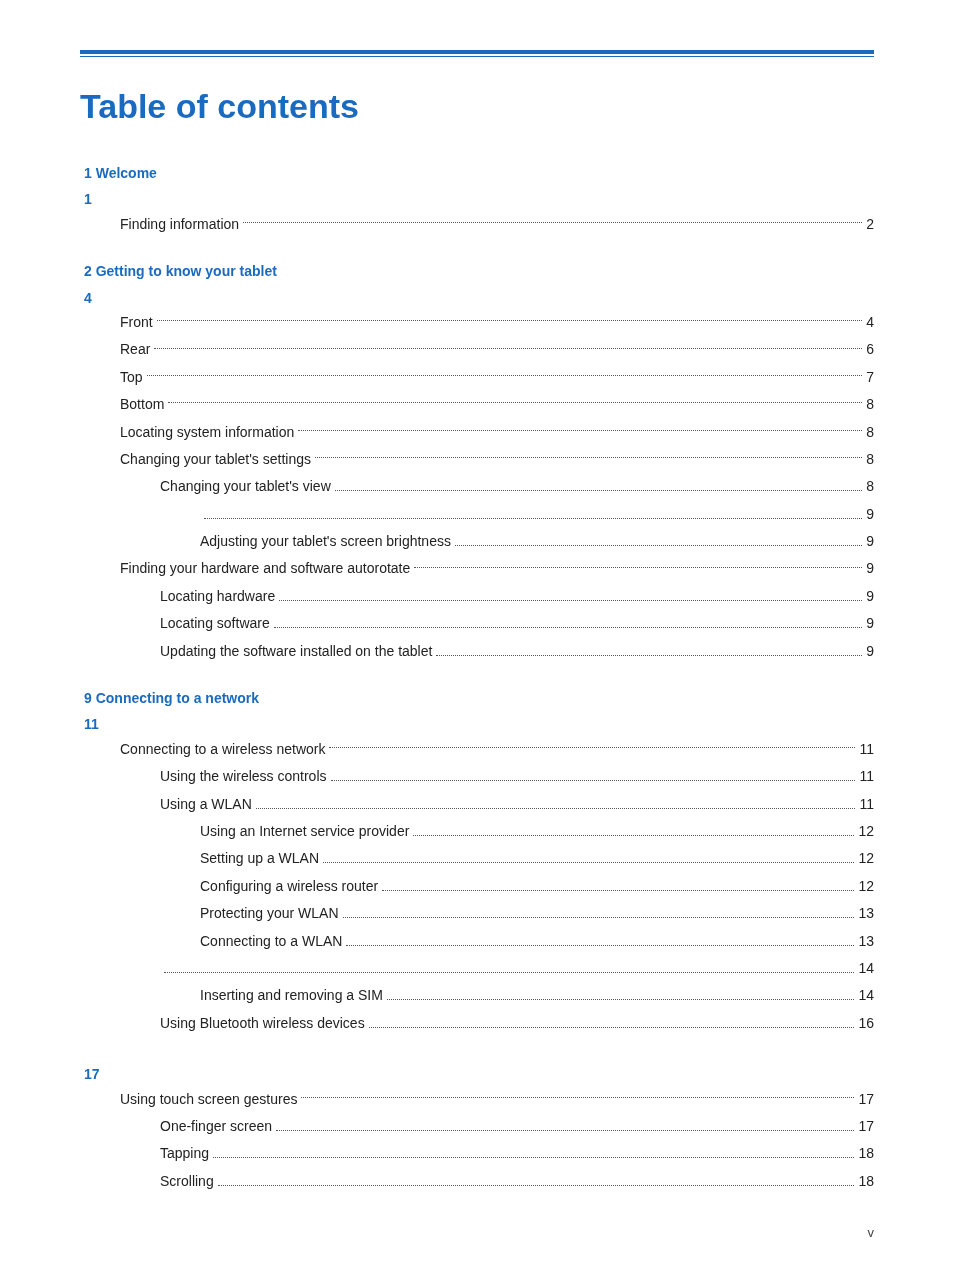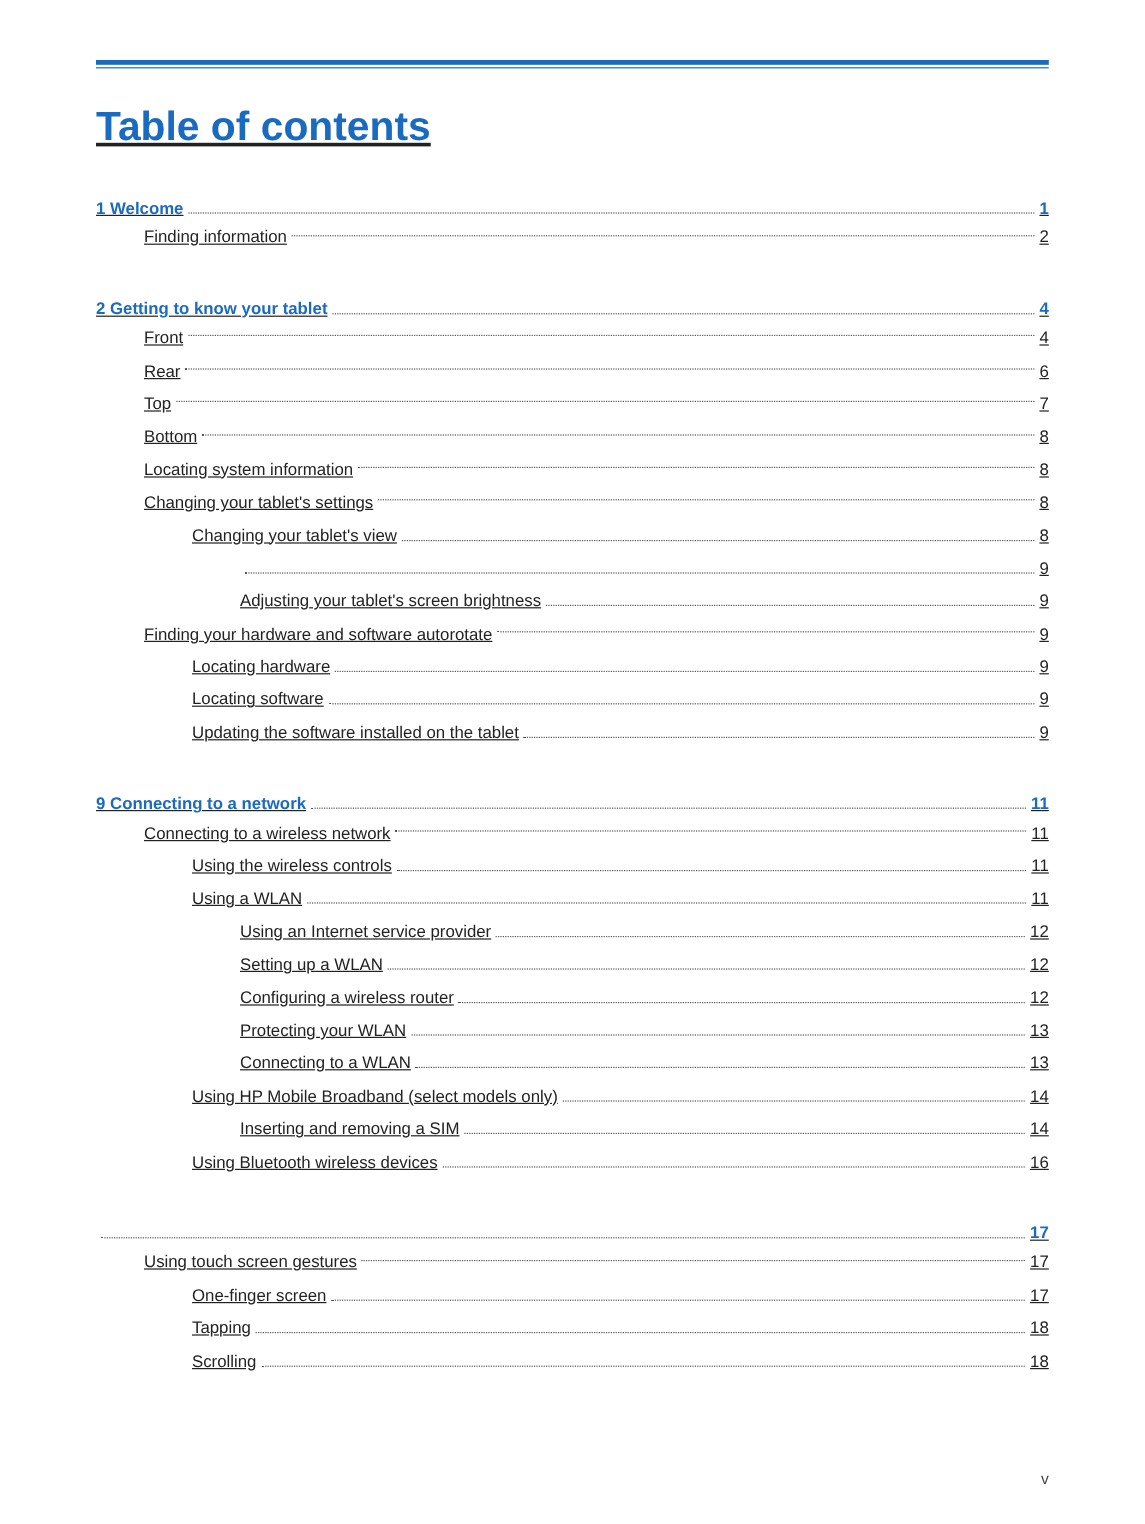--- a/index.html
+++ b/index.html
@@ -13,21 +13,20 @@
       font-family: Arial, sans-serif;
       font-size: 14px;
       color: #222222;
       width: 954px;
       min-height: 1270px;
       position: relative;
     }
 
     .page-container {
       padding: 50px 80px 60px 80px;
-      text-decoration: underline;
     }
 
     .top-border {
       height: 4px;
       background: #1a6bbf;
       margin-bottom: 2px;
     }
 
     .top-border-thin {
       height: 1px;
@@ -65,22 +64,23 @@
       margin-bottom: 3px;
     }
 
     .toc-entry .page-num {
       white-space: nowrap;
       flex-shrink: 0;
     }
 
     
     .level-1 {
-      margin-top: 18px;
+      margin-top: 6px;
       margin-bottom: 2px;
+      flex-direction: column;
     }
 
     .level-1 .entry-text {
       font-weight: bold;
       color: #1a6bbf;
     }
 
     .level-1 .page-num {
       font-weight: bold;
       color: #1a6bbf;
@@ -245,21 +245,20 @@
         <span class="entry-text">Protecting your WLAN</span>
         <span class="dots"></span>
         <span class="page-num">13</span>
       </div>
       <div class="toc-entry level-4">
         <span class="entry-text">Connecting to a WLAN</span>
         <span class="dots"></span>
         <span class="page-num">13</span>
       </div>
       <div class="toc-entry level-3">
-        <span class="entry-text">Using HP Mobile Broadband (select models only)</span>
         <span class="dots"></span>
         <span class="page-num">14</span>
       </div>
       <div class="toc-entry level-4">
         <span class="entry-text">Inserting and removing a SIM</span>
         <span class="dots"></span>
         <span class="page-num">14</span>
       </div>
       <div class="toc-entry level-3">
         <span class="entry-text">Using Bluetooth wireless devices</span>

